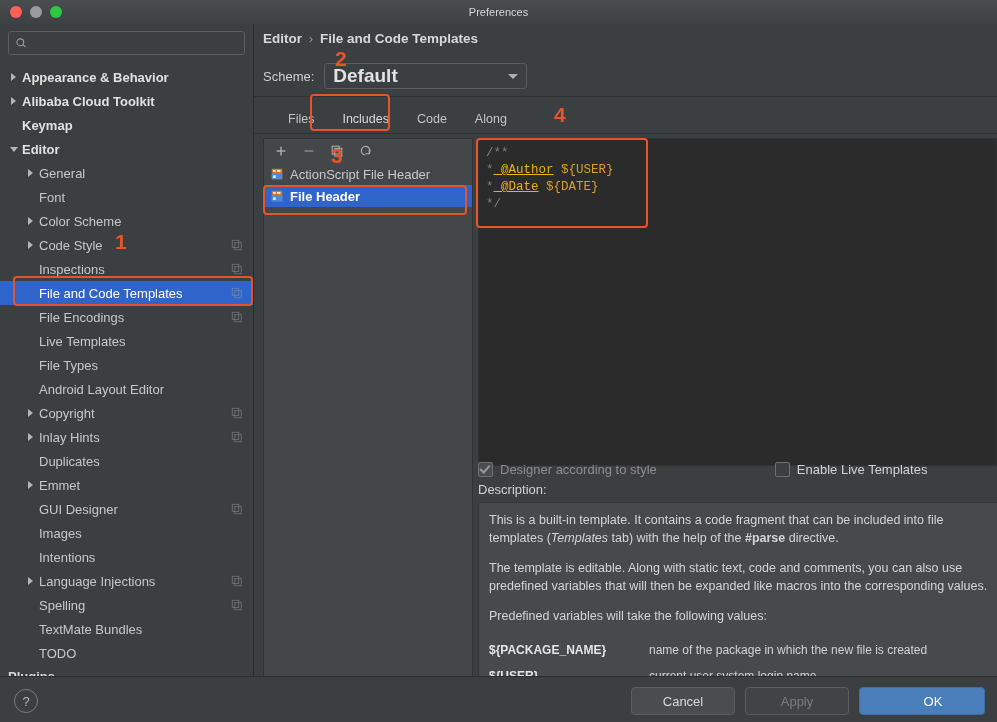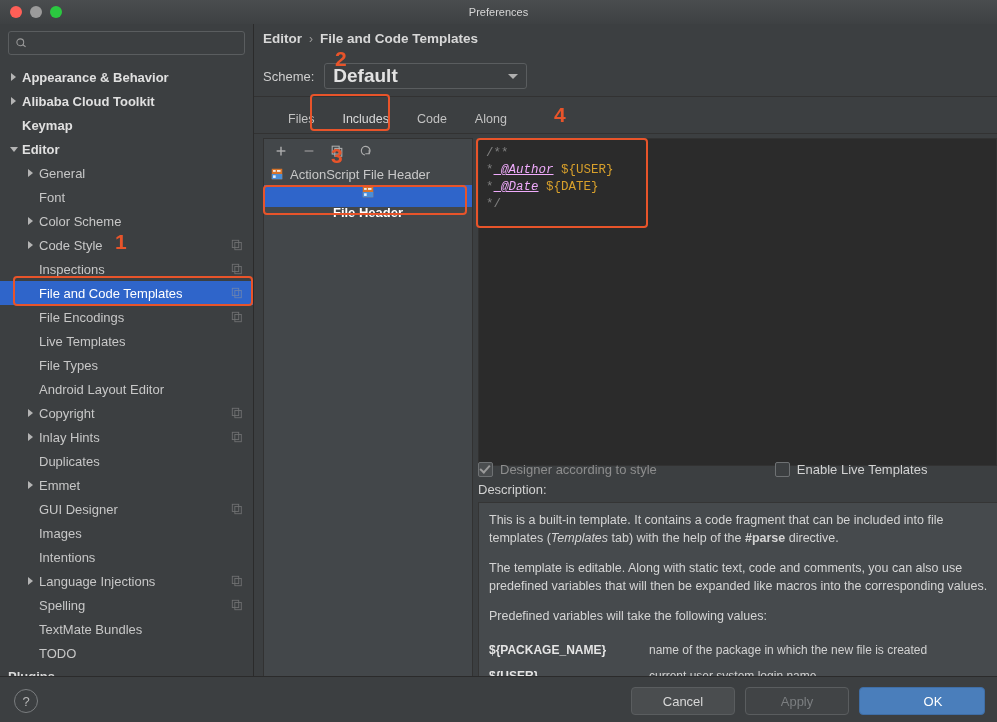--- a/index.html
+++ b/index.html
@@ -112,32 +112,32 @@
   .listpanel{
     position:absolute;left:9px;top:114px;width:208px;height:548px;
     background:#43474a;border:1px solid #323232;
   }
   .list-toolbar{height:24px;display:flex;align-items:center;gap:14px;padding:0 10px;}
   .tb-icon{width:14px;height:14px;display:block;opacity:.85;}
   .tpl-item{
     height:22px;display:flex;align-items:center;gap:6px;padding:0 6px;
     font-size:13px;color:#c8c8c8;white-space:nowrap;
   }
-  .tpl-item.selected{background:#2f65ca;color:#fff;font-weight:bold;flex-direction:column;}
+  .tpl-item.selected{background:#2f65ca;color:#fff;font-weight:bold;}
   .tpl-icon{width:14px;height:14px;flex:0 0 auto;}
 
   
   .editor{
     position:absolute;left:224px;top:114px;width:510px;height:320px;
     background:#2b2b2b;border:1px solid #323232;
     font-family:"Liberation Mono", monospace;font-size:12.5px;
     padding:6px 0 0 7px;line-height:17px;
   }
   .c-comment{color:#808080;}
-  .c-tag{color:#f0abfc;font-style:italic;text-decoration:underline;}
+  .c-tag{color:#eab308;text-decoration:underline;}
   .c-var{color:#d8a02b;}
 
   
   .cb-row{position:absolute;left:224px;top:434px;width:510px;height:22px;display:flex;align-items:center;}
   .cbox{
     width:13px;height:13px;border:1px solid #6e7173;border-radius:2px;background:#3c3f41;
     display:inline-block;position:relative;margin-right:7px;flex:0 0 auto;
   }
   .cbox.checked{background:#4a4d4f;}
   .cbox.checked:after{

